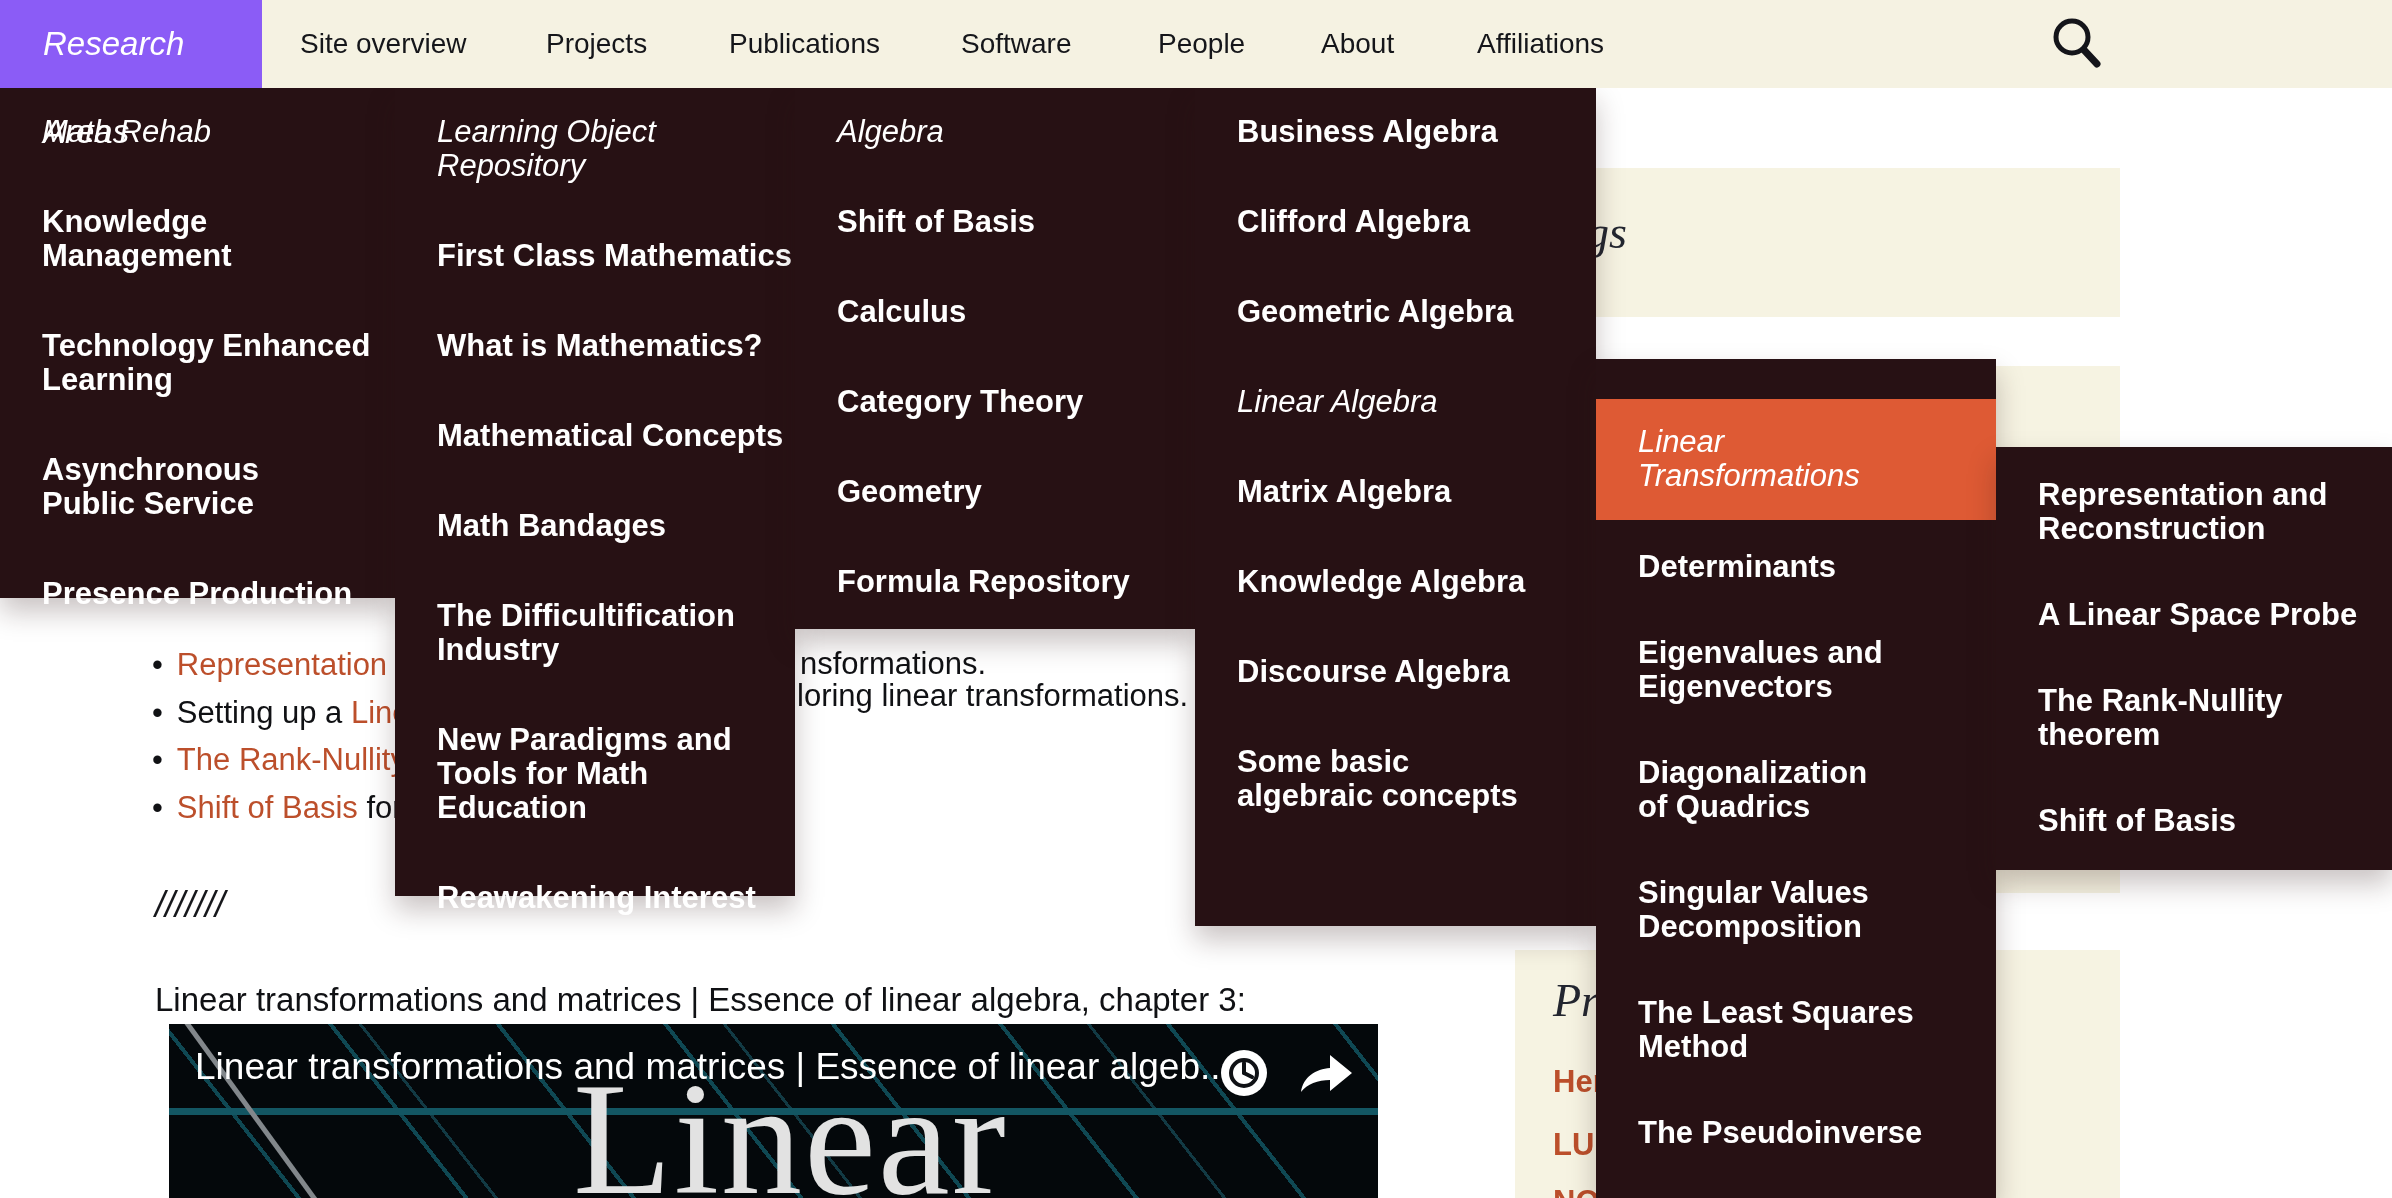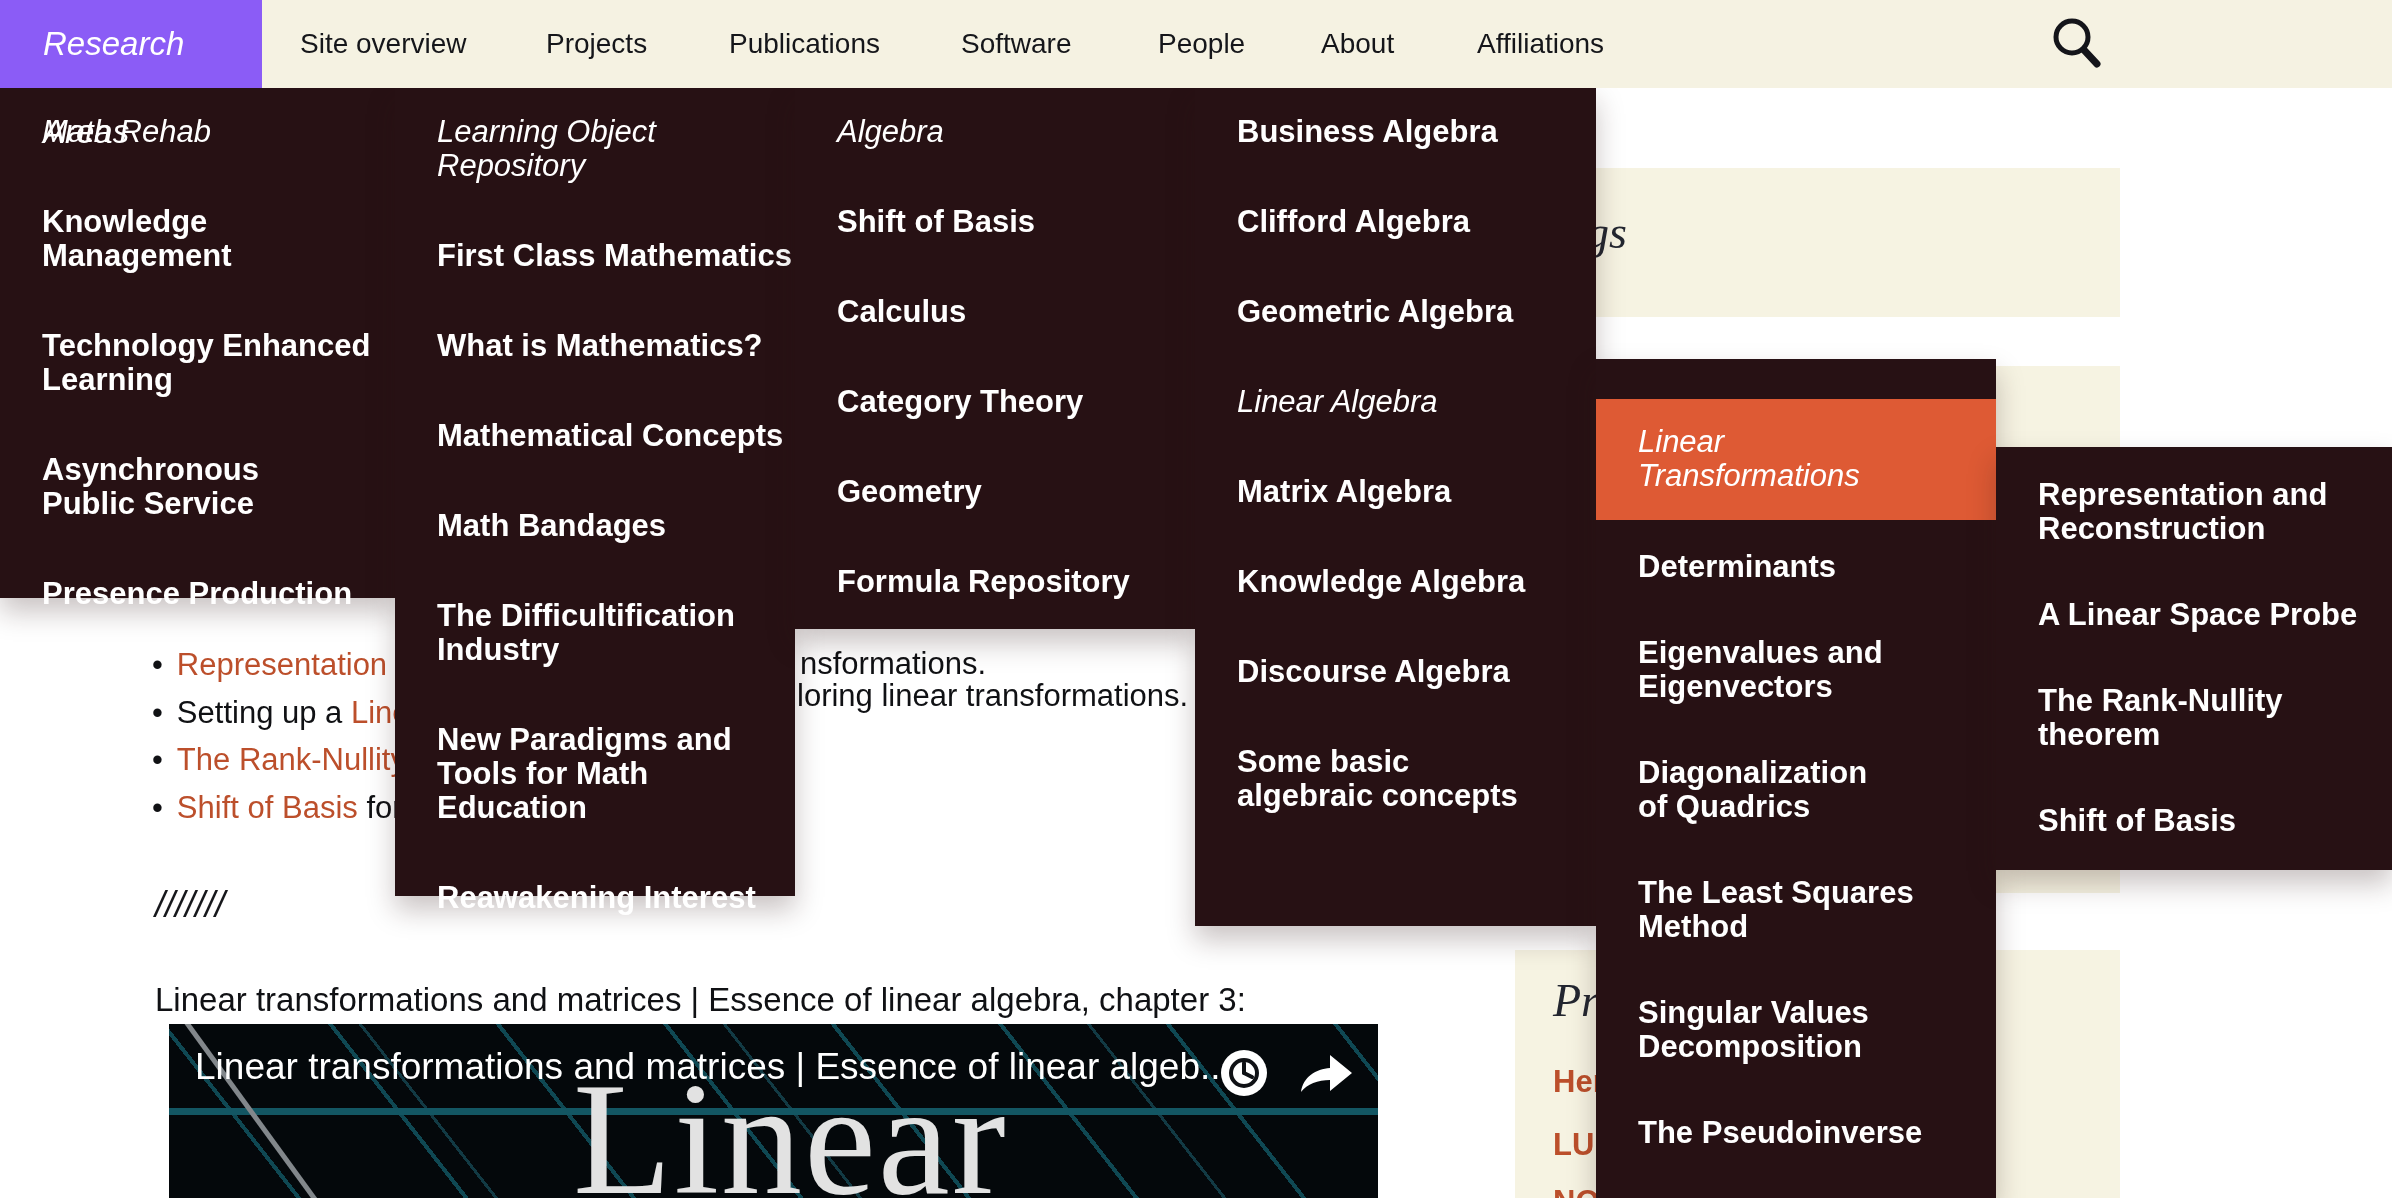--- a/index.html
+++ b/index.html
@@ -155,24 +155,24 @@
 algebraic concepts</div>
   </nav>
 
   <nav class="mcol c5" style="left:1596px;top:359px;width:400px;height:839px;">
     <div class="mi hl">Linear Transformations</div>
     <div class="mi">Determinants</div>
     <div class="mi">Eigenvalues and
 Eigenvectors</div>
     <div class="mi">Diagonalization
 of Quadrics</div>
+    <div class="mi">Singular Values
+Decomposition</div>
     <div class="mi">The Least Squares
 Method</div>
-    <div class="mi">Singular Values
-Decomposition</div>
     <div class="mi">The Pseudoinverse</div>
   </nav>
 
   <nav class="mcol c6" style="left:1996px;top:447px;width:396px;height:423px;">
     <div class="mi">Representation and
 Reconstruction</div>
     <div class="mi">A Linear Space Probe</div>
     <div class="mi">The Rank-Nullity
 theorem</div>
     <div class="mi">Shift of Basis</div>

